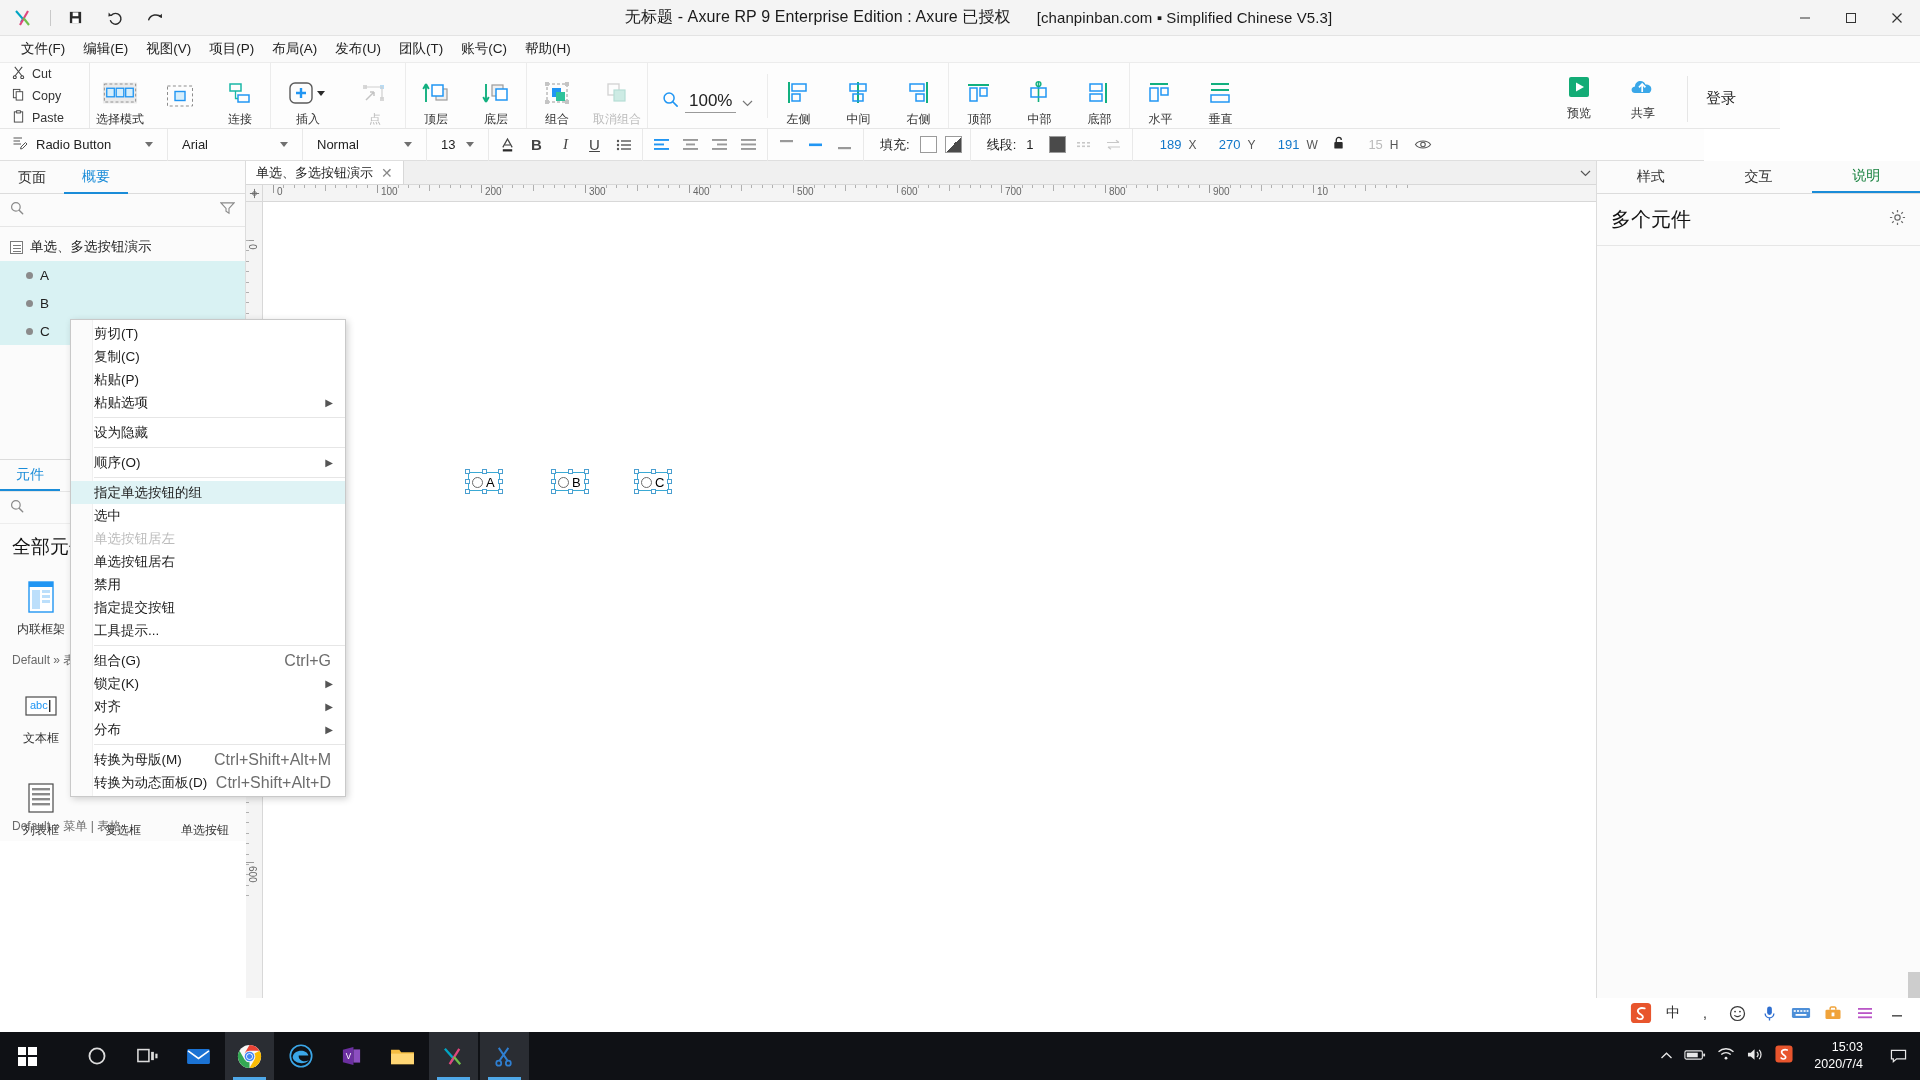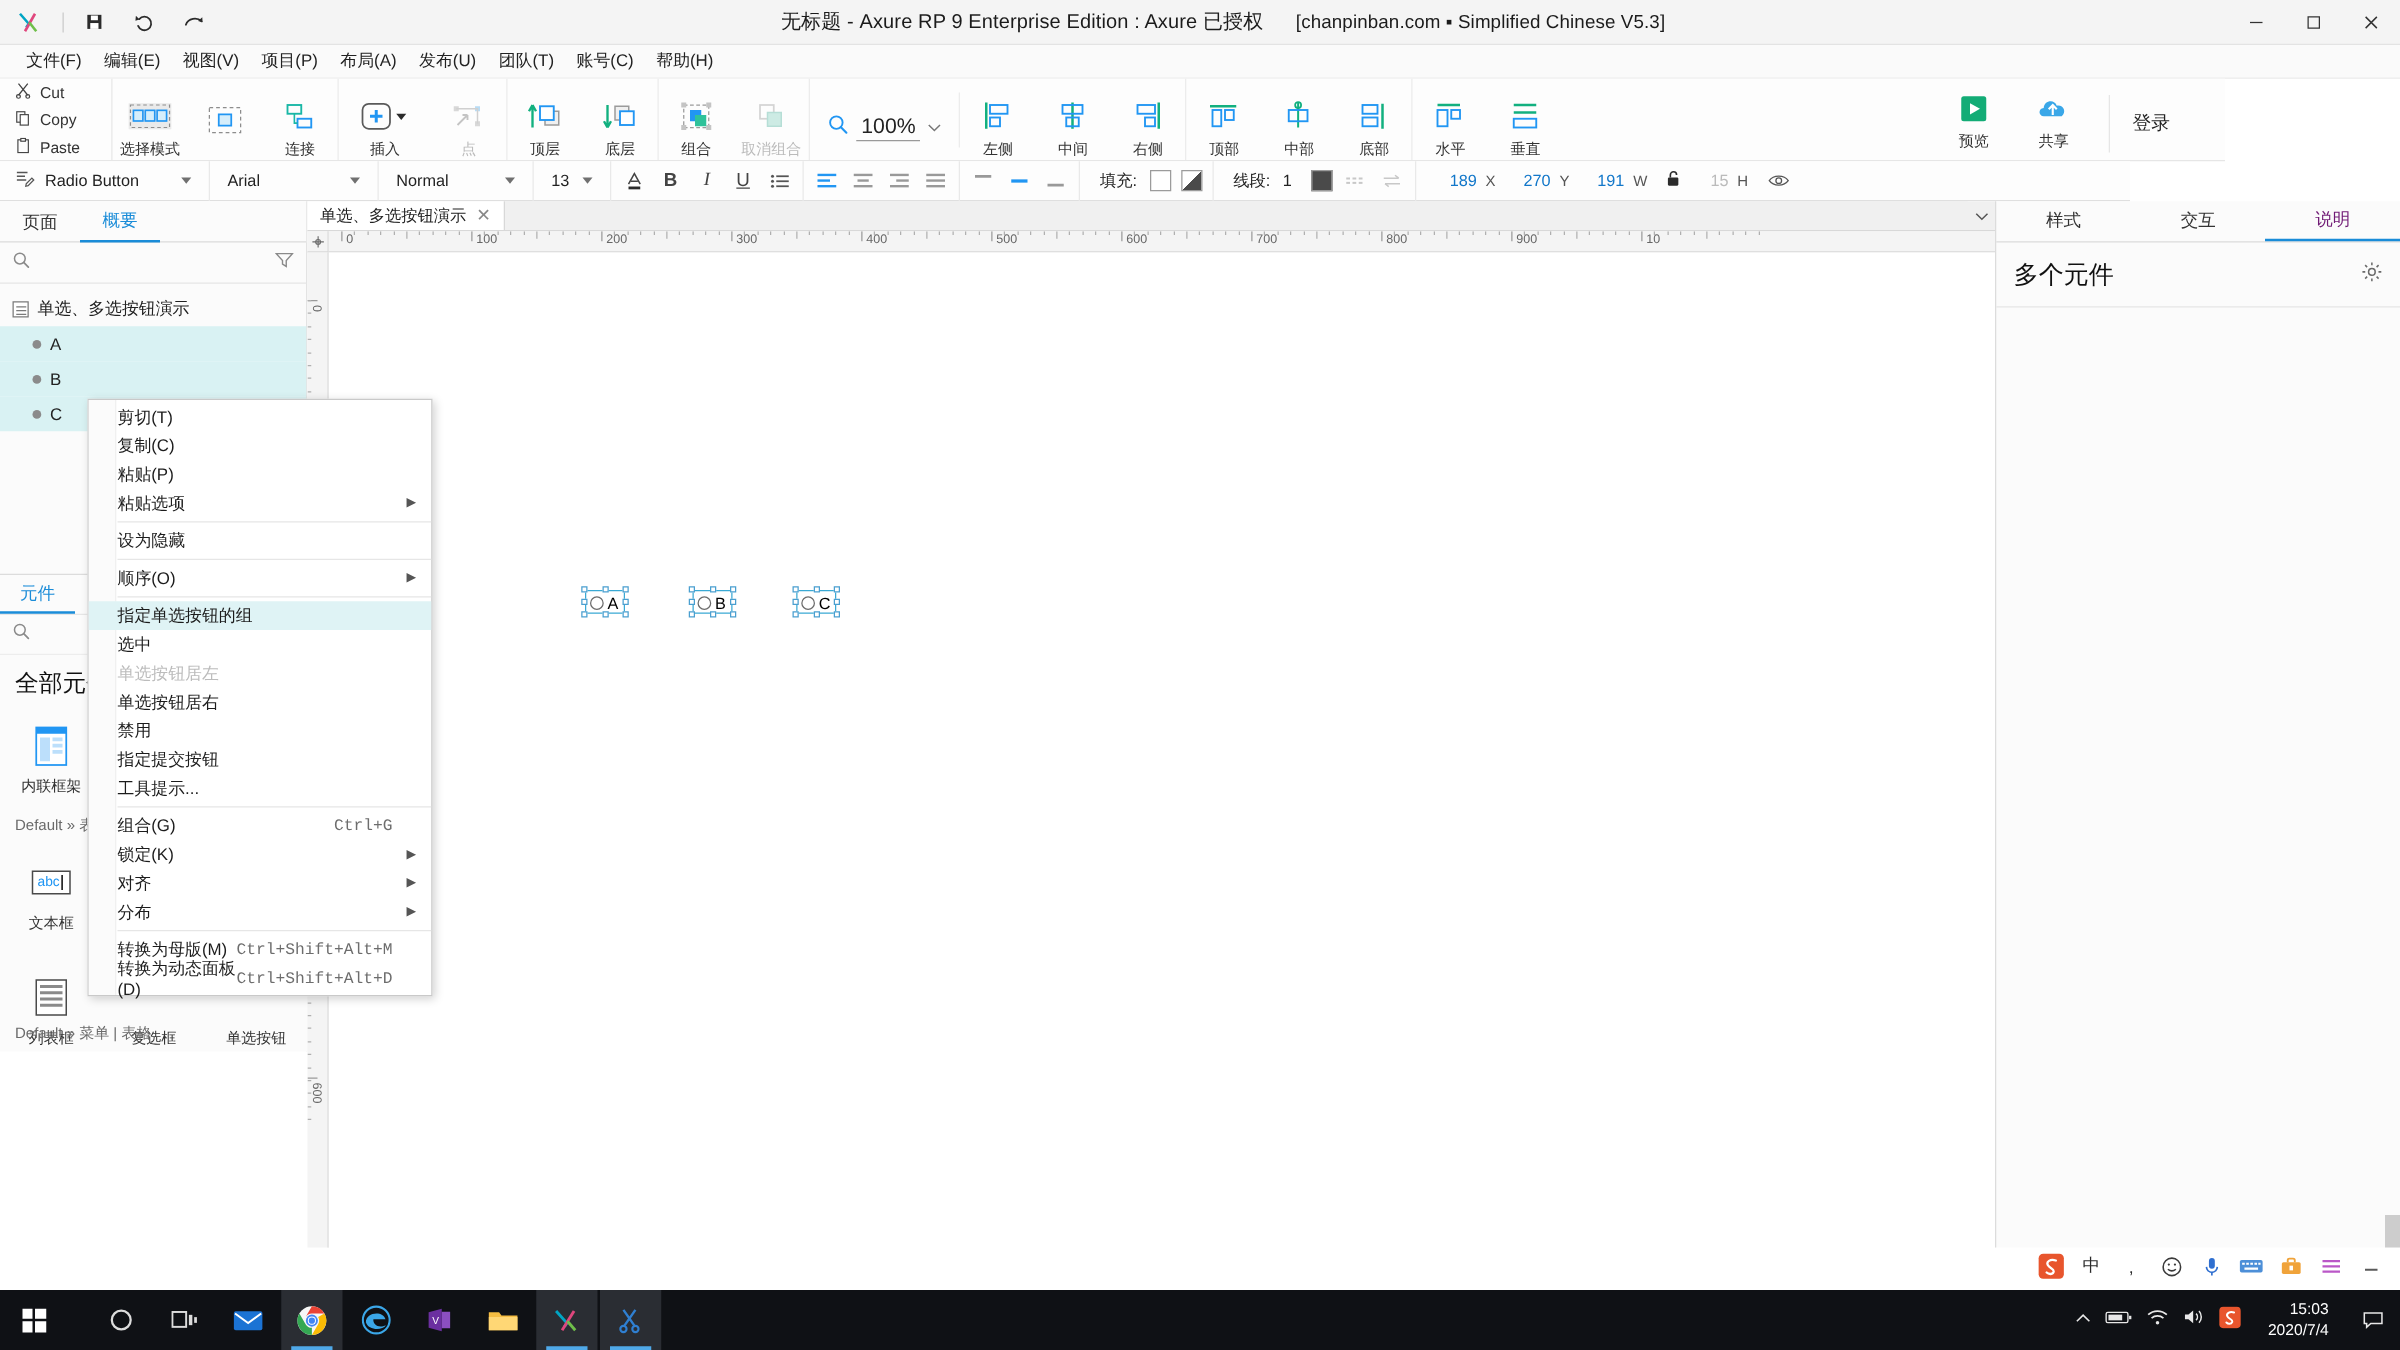--- a/index.html
+++ b/index.html
@@ -175,21 +175,21 @@
   .radio-el { display: flex; align-items: center; gap: 3px; font-size: 13px; color: #000; }
   .radio-circle { width: 11px; height: 11px; border: 1px solid #6b6b6b; border-radius: 50%; background: #fff; }
 
   
   .rightpanel {
     position: absolute; right: 0; top: 161px; width: 324px; bottom: 82px;
     background: #fbfbfb; border-left: 1px solid #dcdcdc;
   }
   .rp-tabs { display: flex; height: 33px; border-bottom: 1px solid #dcdcdc; }
   .rp-tab { flex: 1; display: flex; align-items: center; justify-content: center; font-size: 14px; color: #333; }
-  .rp-tab.active { color: #701a75; border-bottom: 2px solid #1a8cd8; }
+  .rp-tab.active { color: #15803d; border-bottom: 2px solid #1a8cd8; }
   .rp-head { height: 52px; display: flex; align-items: center; padding: 0 14px;
              border-bottom: 1px solid #e6e6e6; }
   .rp-head .t { font-size: 20px; color: #111; }
   .rp-head .g { margin-left: auto; color: #6a6a6a; }
   .rp-scroll { position: absolute; right: 0; bottom: 0; width: 12px; height: 26px; background: #cdcdcd; }
 
   
   .ctxmenu {
     position: absolute; left: 70px; top: 319px; width: 276px;
     background: #fff; border: 1px solid #c9c9c9;
@@ -197,21 +197,21 @@
     padding: 2px 0;
   }
   .ctxmenu .gut { position: absolute; left: 0; top: 0; bottom: 0; width: 22px; background: #fbfbfb;
                   border-right: 1px solid #f0f0f0; }
   .cmi {
     position: relative; height: 23px; display: flex; align-items: center;
     padding-left: 23px; font-size: 13.5px; color: #1c1c1c; z-index: 2;
   }
   .cmi.hl { background: #dff3f5; }
   .cmi.dis { color: #bcbcbc; }
-  .cmi .sc { margin-left: auto; padding-right: 31px; font-size: 13px; color: #6d6d6d; font-family: Liberation Mono, monospace; }
+  .cmi .sc { margin-left: auto; padding-right: 14px; font-size: 16px; color: #6d6d6d; }
   .cmi .arw { margin-left: auto; padding-right: 12px; color: #555; font-size: 10px; }
   .cmsep { height: 1px; background: #e6e6e6; margin: 3px 0 3px 23px; position: relative; z-index: 2; }
 
   
   .taskbar {
     position: absolute; left: 0; bottom: 0; width: 1920px; height: 48px;
     background: #0f1115; display: flex; align-items: center;
   }
   .startbtn { width: 54px; height: 48px; display: flex; align-items: center; justify-content: center; }
   .winlogo { width: 19px; height: 19px; display: grid; grid-template-columns: 1fr 1fr;

